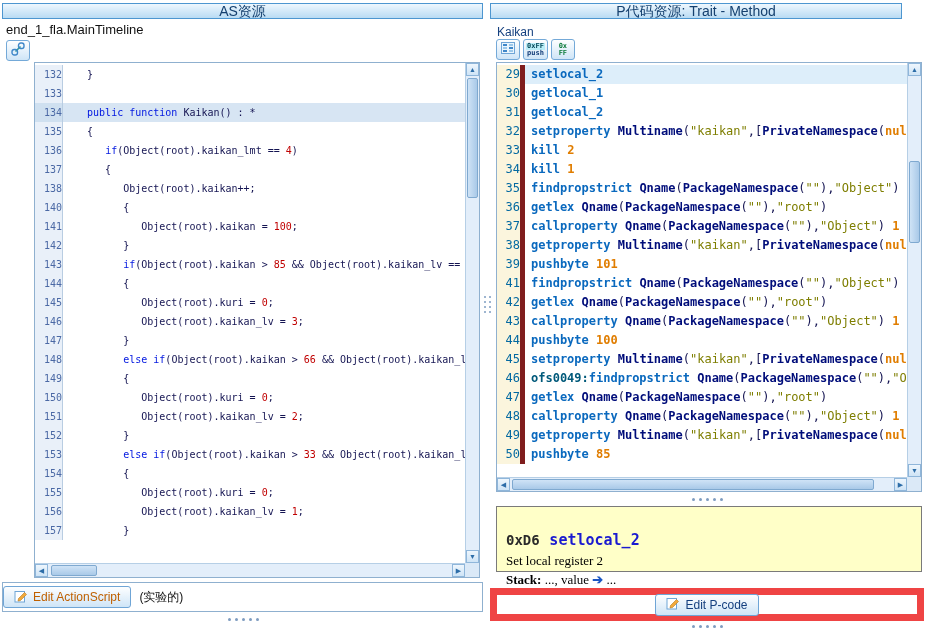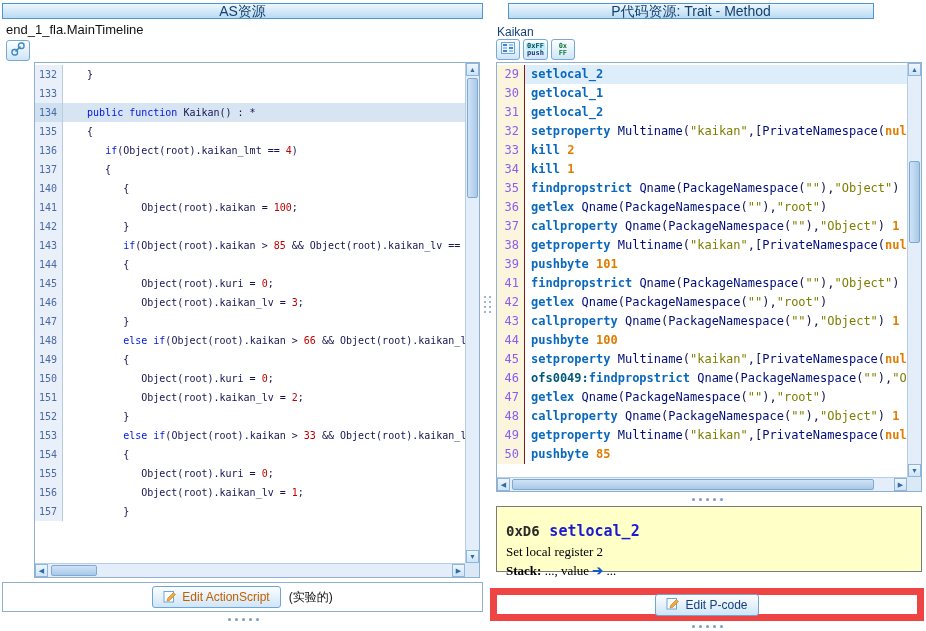--- a/index.html
+++ b/index.html
@@ -4,21 +4,21 @@
 <style>
   *{box-sizing:border-box;margin:0;padding:0}
   html,body{width:926px;height:631px;background:#fff;overflow:hidden;
     font-family:"Liberation Sans",sans-serif;position:relative}
 
   
   .phdr{position:absolute;top:3px;height:16px;line-height:14px;text-align:center;
     font-size:14px;color:#15406f;background:linear-gradient(#eef7fe,#b9dbf3);
     border:1px solid #4d96d0}
   #hdr-left{left:2px;width:481px}
-  #hdr-right{left:508px;width:366px}
+  #hdr-right{left:490px;width:412px}
 
   #as-path{position:absolute;left:6px;top:22px;font-size:13px;color:#111}
   #trait-name{position:absolute;left:497px;top:25px;font-size:12px;color:#15407f}
 
   
   .tbtn{height:21px;min-width:24px;border:1px solid #74a9d8;border-radius:3px;
     background:linear-gradient(#fdfeff,#cfe5f7);display:inline-flex;flex-direction:column;
     align-items:center;justify-content:center;padding:1px 2px;cursor:pointer}
   #tb-left{position:absolute;left:6px;top:40px}
   #tb-right{position:absolute;left:496px;top:39px;display:flex;gap:3px}
@@ -28,66 +28,66 @@
   .tl.green{color:#0a7a3a}
 
   
   .editor{position:absolute;border:1px solid #8fb0cf;background:#fff;overflow:hidden}
   #ed-left{left:34px;top:62px;width:446px;height:516px}
   #ed-right{left:496px;top:62px;width:426px;height:430px}
   .code-area{position:absolute;left:0;top:0;right:14px;bottom:14px;overflow:hidden;padding-top:2px;background:#fff}
   .crow{display:flex;height:19px;line-height:19px;white-space:pre}
   #ed-left .crow{font:10px/19px "DejaVu Sans Mono",monospace}
   #ed-right .crow{font:12px/19px "DejaVu Sans Mono",monospace}
-  .gut{flex:0 0 28px;text-align:right;padding-right:5px}
+  .gut{flex:0 0 28px;text-align:right;}
   #ed-left .gut{background:#e9f0f9;border-right:1px solid #b9cde2;color:#4b69a5}
-  #ed-right .gut{background:#fbf5dd;border-right:1px solid #7f1d1d;color:#8b5cf6}
+  #ed-right .gut{background:#fbf5dd;border-right:5px solid #7f1d1d;color:#0369a1}
   .ctext{flex:1;padding-left:6px;color:#141452;overflow:hidden}
   #ed-left .crow.hl .gut{background:#cfe0f0}
   #ed-left .crow.hl .ctext{background:#d7e5f3}
   #ed-right .crow.hl .ctext{background:#ddeefa}
 
   
   .tk-k{color:#0016e0}
   #ed-left .tk-n{color:#c00000}
   .tk-i{color:#0a69be;font-weight:bold}
-  .tk-t{color:#000d7a;font-weight:normal}
+  .tk-t{color:#000d7a;font-weight:bold}
   .tk-s{color:#7e7e00}
   #ed-right .tk-n{color:#e07d00;font-weight:bold}
   .tk-l{color:#00597a;font-weight:bold}
 
   
   .vscroll{position:absolute;top:0;right:0;width:14px;bottom:14px;background:#e3eefa;border-left:1px solid #b6cfe6}
   .hscroll{position:absolute;left:0;right:14px;bottom:0;height:14px;background:#e3eefa;border-top:1px solid #b6cfe6}
   .corner{position:absolute;right:0;bottom:0;width:14px;height:14px;background:#dbe9f7}
   .sarrow{width:13px;height:13px;font-size:7px;color:#2d6da8;display:flex;align-items:center;justify-content:center;
     background:linear-gradient(#eef6fd,#cfe4f6);border:1px solid #8fb6da;cursor:pointer}
   .vscroll .sarrow.down{position:absolute;bottom:0;left:0}
   .hscroll .sarrow{position:absolute;top:0}
   .hscroll .sarrow.left{left:0}
   .hscroll .sarrow.right{right:0}
   .sthumb{position:absolute;background:linear-gradient(90deg,#cfe3f6,#a9c9e8);border:1px solid #7fa9d0;border-radius:2px;cursor:pointer}
   .vscroll .sthumb{left:1px;right:1px}
   .hscroll .sthumb{top:1px;bottom:1px;background:linear-gradient(#cfe3f6,#a9c9e8)}
 
   
   #bar-left{position:absolute;left:2px;top:582px;width:481px;height:30px;border:1px solid #8fb0cf;
-    display:flex;align-items:center;justify-content:center;gap:8px;background:#fff}
+    display:flex;align-items:center;gap:8px;background:#fff}
   #bar-right{position:absolute;left:490px;top:588px;width:434px;height:33px;border:7px solid #ef4444;
     display:flex;align-items:center;justify-content:center;background:#fff}
   .edit-btn{display:inline-flex;align-items:center;gap:5px;height:22px;padding:0 10px;
     border:1px solid #6fa5d6;border-radius:3px;background:linear-gradient(#fdfeff,#cfe5f7);
     font-size:12px;cursor:pointer;font-family:"Liberation Sans",sans-serif}
   #btn-edit-as .lbl{color:#bf6000}
   #btn-edit-pcode .lbl{color:#15407f}
   #exp-note{font-size:12px;color:#111}
 
   
   #info-box{position:absolute;left:496px;top:506px;width:426px;height:66px;background:#ffffc8;
-    border:1px solid #7a7a7a;padding:14px 9px;font-family:"Liberation Serif",serif}
+    border:1px solid #7a7a7a;padding:23px 9px;font-family:"Liberation Serif",serif}
   #info-title{font-family:"DejaVu Sans Mono",monospace;margin-bottom:4px}
   .opcode{color:#2a2a2a;font-weight:bold;font-size:14px}
   .opname{color:#1a1ad0;font-weight:bold;font-size:15px}
   #info-desc{font-size:13px;color:#000;margin-bottom:3px}
   #info-stack{font-size:13px;color:#000}
   .stack-label{font-weight:bold}
   .stack-arrow{color:#1a56c4;font-weight:bold}
 
   
   .dots{position:absolute;display:flex;gap:4px}
@@ -142,20 +142,21 @@
 </div>
 
 <div class="editor" id="ed-left">
   <div class="code-area">
       <div class="crow"><span class="gut">132</span><span class="ctext"><span class="tk-p">   }</span></span></div>
       <div class="crow"><span class="gut">133</span><span class="ctext"></span></div>
       <div class="crow hl"><span class="gut">134</span><span class="ctext"><span class="tk-p">   </span><span class="tk-k">public function</span><span class="tk-p"> Kaikan() : *</span></span></div>
       <div class="crow"><span class="gut">135</span><span class="ctext"><span class="tk-p">   {</span></span></div>
       <div class="crow"><span class="gut">136</span><span class="ctext"><span class="tk-p">      </span><span class="tk-k">if</span><span class="tk-p">(Object(root).kaikan_lmt == </span><span class="tk-n">4</span><span class="tk-p">)</span></span></div>
       <div class="crow"><span class="gut">137</span><span class="ctext"><span class="tk-p">      {</span></span></div>
+      <div class="crow"><span class="gut">138</span><span class="ctext"><span class="tk-p">         Object(root).kaikan++;</span></span></div>
       <div class="crow"><span class="gut">140</span><span class="ctext"><span class="tk-p">         {</span></span></div>
       <div class="crow"><span class="gut">141</span><span class="ctext"><span class="tk-p">            Object(root).kaikan = </span><span class="tk-n">100</span><span class="tk-p">;</span></span></div>
       <div class="crow"><span class="gut">142</span><span class="ctext"><span class="tk-p">         }</span></span></div>
       <div class="crow"><span class="gut">143</span><span class="ctext"><span class="tk-p">         </span><span class="tk-k">if</span><span class="tk-p">(Object(root).kaikan &gt; </span><span class="tk-n">85</span><span class="tk-p"> &amp;&amp; Object(root).kaikan_lv == </span></span></div>
       <div class="crow"><span class="gut">144</span><span class="ctext"><span class="tk-p">         {</span></span></div>
       <div class="crow"><span class="gut">145</span><span class="ctext"><span class="tk-p">            Object(root).kuri = </span><span class="tk-n">0</span><span class="tk-p">;</span></span></div>
       <div class="crow"><span class="gut">146</span><span class="ctext"><span class="tk-p">            Object(root).kaikan_lv = </span><span class="tk-n">3</span><span class="tk-p">;</span></span></div>
       <div class="crow"><span class="gut">147</span><span class="ctext"><span class="tk-p">         }</span></span></div>
       <div class="crow"><span class="gut">148</span><span class="ctext"><span class="tk-p">         </span><span class="tk-k">else</span><span class="tk-p"> </span><span class="tk-k">if</span><span class="tk-p">(Object(root).kaikan &gt; </span><span class="tk-n">66</span><span class="tk-p"> &amp;&amp; Object(root).kaikan_lv == </span></span></div>
       <div class="crow"><span class="gut">149</span><span class="ctext"><span class="tk-p">         {</span></span></div>

